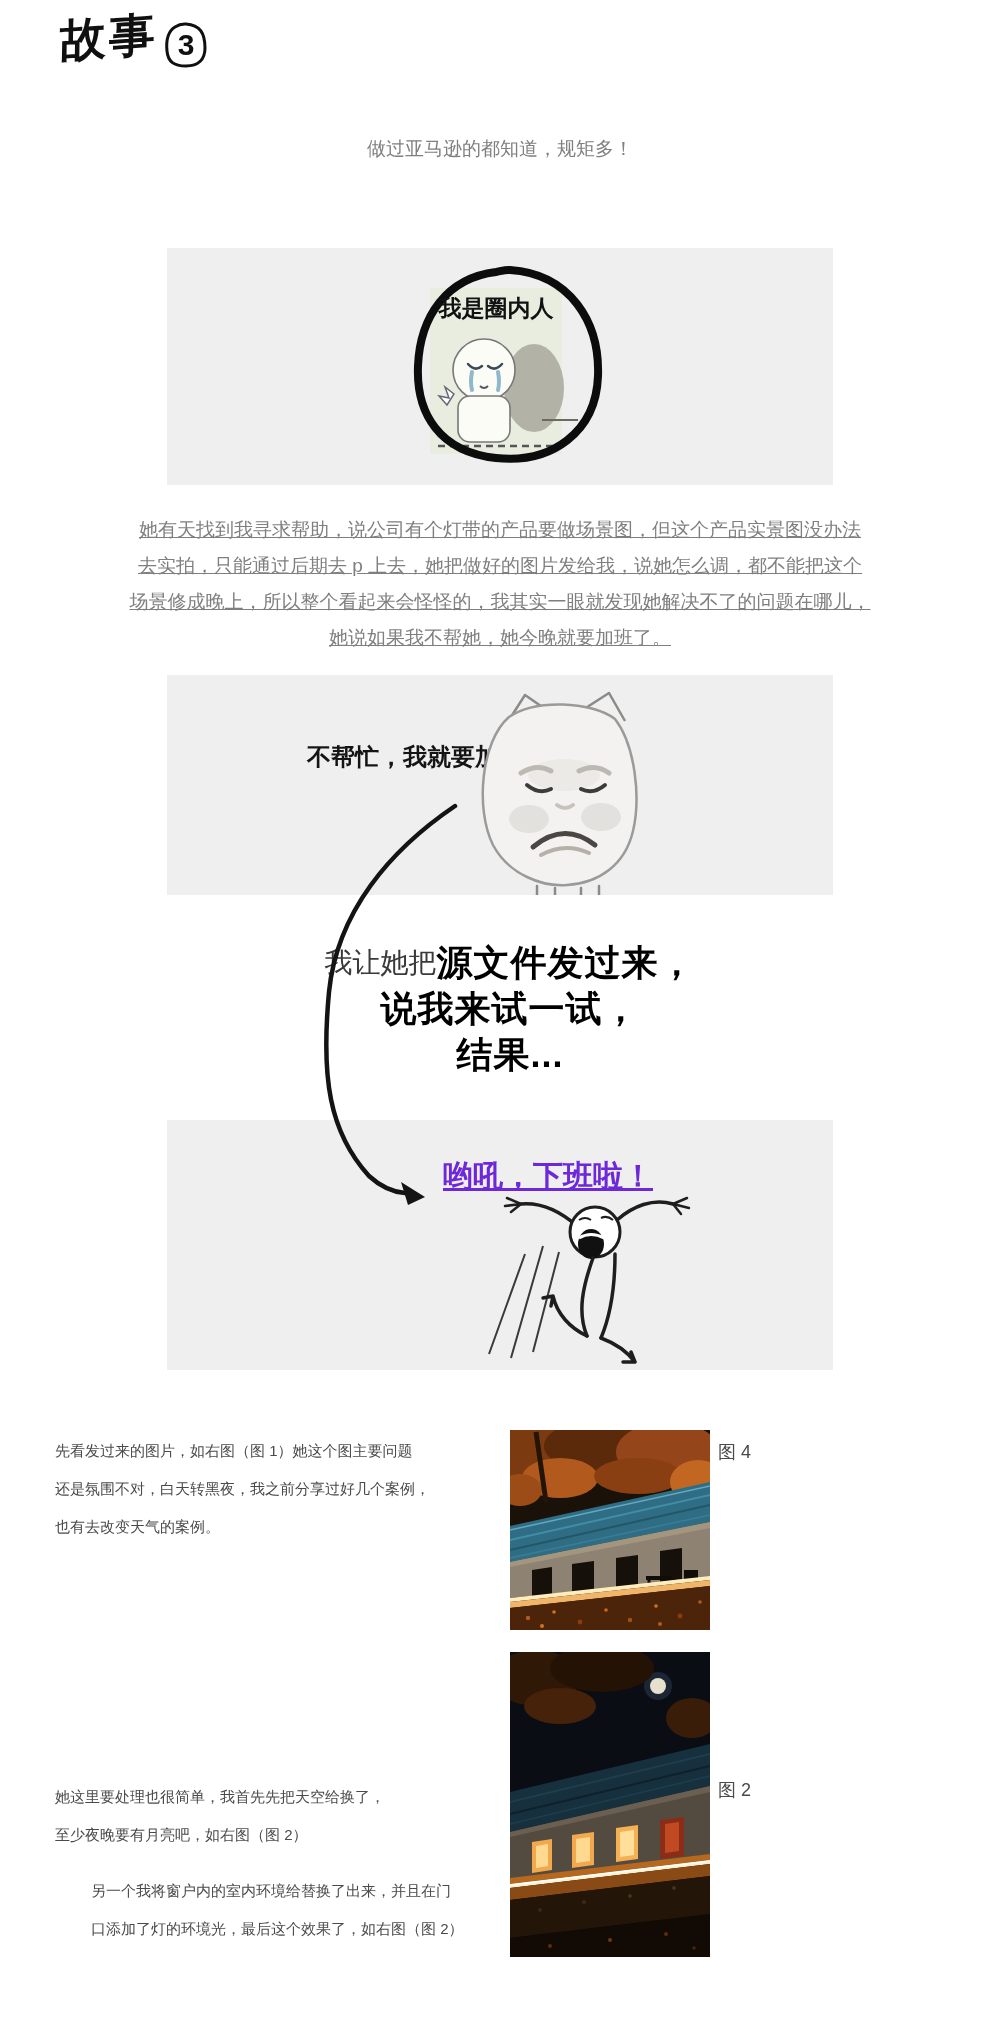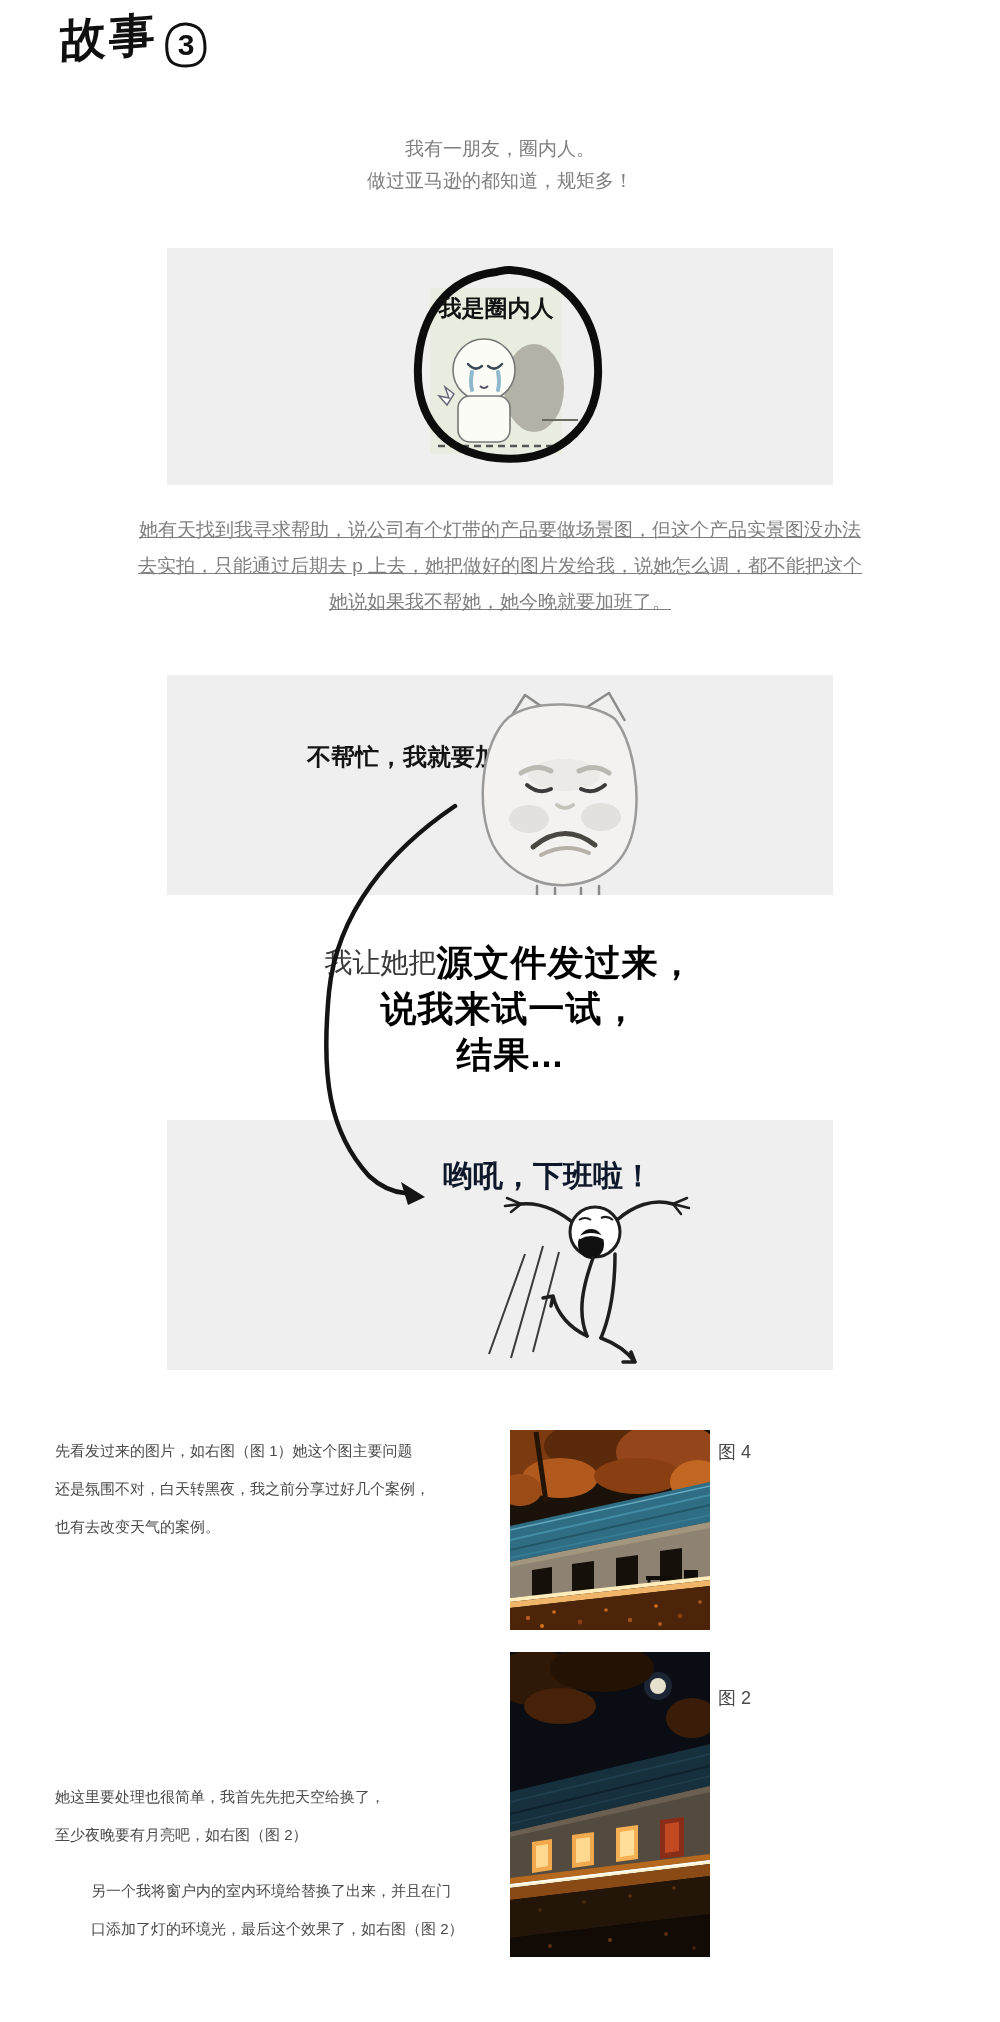--- a/index.html
+++ b/index.html
@@ -17,56 +17,55 @@
   #para2{top:512px;text-decoration:underline;}
   #para2 .line{height:36px;line-height:36px;}
   
   .gray-box{position:absolute;left:167px;width:666px;background:#efefef;}
   #box1{top:248px;height:237px;}
   #box2{top:675px;height:220px;}
   #box3{top:1120px;height:250px;}
   .meme1-svg{position:absolute;left:225px;top:16px;}
   .meme2-caption{position:absolute;left:140px;top:66px;font-size:24px;font-weight:700;color:#141414;white-space:nowrap;}
   .meme2-svg{position:absolute;left:296px;top:14px;}
-  .meme3-caption{position:absolute;left:276px;top:36px;font-size:30px;font-weight:700;color:#0f172a;white-space:nowrap;}
+  .meme3-caption{position:absolute;left:276px;top:36px;font-size:30px;font-weight:700;color:#6d28d9;white-space:nowrap;text-decoration:underline;}
   .meme3-svg{position:absolute;left:300px;top:72px;}
   .arrow-svg{position:absolute;left:285px;top:792px;pointer-events:none;}
   
   .highlight{position:absolute;left:10px;top:940px;width:1000px;text-align:center;color:#000;}
   .highlight .hline{height:46px;line-height:46px;font-size:36px;font-weight:800;letter-spacing:1px;}
   .highlight .prefix{font-size:28px;font-weight:400;color:#3a3a3a;letter-spacing:0;vertical-align:3px;}
   
   .body-para{position:absolute;left:55px;width:470px;font-size:15px;color:#4a4a4a;text-align:left;}
   .body-para .line{height:38px;line-height:38px;white-space:nowrap;}
   #bpara1{top:1432px;}
   #bpara2{top:1770px;margin-top:8px;}
   #bpara3{top:1872px;margin-left:36px;}
   .photo{position:absolute;left:510px;overflow:hidden;background:#111;}
   #photo1{top:1430px;width:200px;height:200px;}
   #photo2{top:1652px;width:200px;height:305px;}
   .fig-label{position:absolute;left:718px;font-size:18px;color:#4a4a4a;}
   #fig1-label{top:1440px;}
-  #fig2-label{top:1686px;text-align:center;}
+  #fig2-label{top:1778px;text-align:center;}
   svg text{font-family:"Liberation Sans","DejaVu Sans",sans-serif;}
 </style>
 </head>
 <body>
 
 <div class="page">
 
   <div class="logo">
     <div class="logo-text">故事</div>
     <svg class="logo-badge" width="46" height="50" viewBox="0 0 46 50">
       <path d="M12,7 C4,12 3,21 4,31 C5,42 11,46 23,46 C35,46 42,40 42,28 C42,13 37,5 23,4 C19,3.7 15,5 12,7 Z" fill="none" stroke="#101010" stroke-width="3" stroke-linecap="round"></path>
       <text x="23" y="35" text-anchor="middle" font-size="30" font-weight="700" fill="#101010">3</text>
     </svg>
   </div>
 
   <div id="intro" class="center-para">
-    <div class="line">我有一朋友，圈内人。</div>
     <div class="line">做过亚马逊的都知道，规矩多！</div>
   </div>
 
   <div id="box1" class="gray-box">
     <svg class="meme1-svg" width="230" height="204" viewBox="0 0 230 204">
       <rect x="38" y="24" width="132" height="166" fill="#e8ede0"></rect>
       <ellipse cx="142" cy="124" rx="30" ry="44" fill="#b2b2a6"></ellipse>
       <path d="M150,156 L186,156" stroke="#6a6a60" stroke-width="2"></path>
       <circle cx="92" cy="106" r="31" fill="#fcfcf6" stroke="#777" stroke-width="1.6"></circle>
       <path d="M76,100 q7,8 14,2" stroke="#3a4a55" stroke-width="2.5" fill="none" stroke-linecap="round"></path>
@@ -78,20 +77,21 @@
       <path d="M62,130 l-9,-7 l4,11 l-10,-2 l8,9 z" fill="#ffffff" stroke="#667" stroke-width="1.5"></path>
       <path d="M46,182 H170" stroke="#555" stroke-width="2.5" stroke-dasharray="7 5"></path>
       <path d="M104,8 C55,14 28,52 26,102 C24,150 48,188 104,194 C160,200 204,168 206,112 C208,58 178,10 118,6 C113,5.6 108,7.4 104,8 Z" fill="none" stroke="#0c0c0c" stroke-width="8" stroke-linecap="round"></path>
       <text x="104" y="52" text-anchor="middle" font-size="23" font-weight="700" fill="#111">我是圈内人</text>
     </svg>
   </div>
 
   <div id="para2" class="center-para">
     <div class="line">她有天找到我寻求帮助，说公司有个灯带的产品要做场景图，但这个产品实景图没办法</div>
     <div class="line">去实拍，只能通过后期去 p 上去，她把做好的图片发给我，说她怎么调，都不能把这个</div>
+    <div class="line">场景修成晚上，所以整个看起来会怪怪的，我其实一眼就发现她解决不了的问题在哪儿，</div>
     <div class="line">她说如果我不帮她，她今晚就要加班了。</div>
   </div>
 
   <div id="box2" class="gray-box">
     <div class="meme2-caption">不帮忙，我就要加班</div>
     <svg class="meme2-svg" width="200" height="206" viewBox="0 0 200 206">
       <path d="M44,34 L62,6 L88,24" fill="#f0f0ee" stroke="#8a8a8a" stroke-width="2.5" stroke-linejoin="round"></path>
       <path d="M118,22 L146,4 L162,32" fill="#f0f0ee" stroke="#8a8a8a" stroke-width="2.5" stroke-linejoin="round"></path>
       <path d="M46,28 C18,52 12,120 30,156 C46,186 80,198 104,196 C136,194 162,176 170,142 C178,108 172,56 152,30 C128,12 72,10 46,28 Z" fill="#f3f2f0" stroke="#9a9a9a" stroke-width="2.5"></path>
       <ellipse cx="66" cy="130" rx="20" ry="14" fill="#e3e1de"></ellipse>

